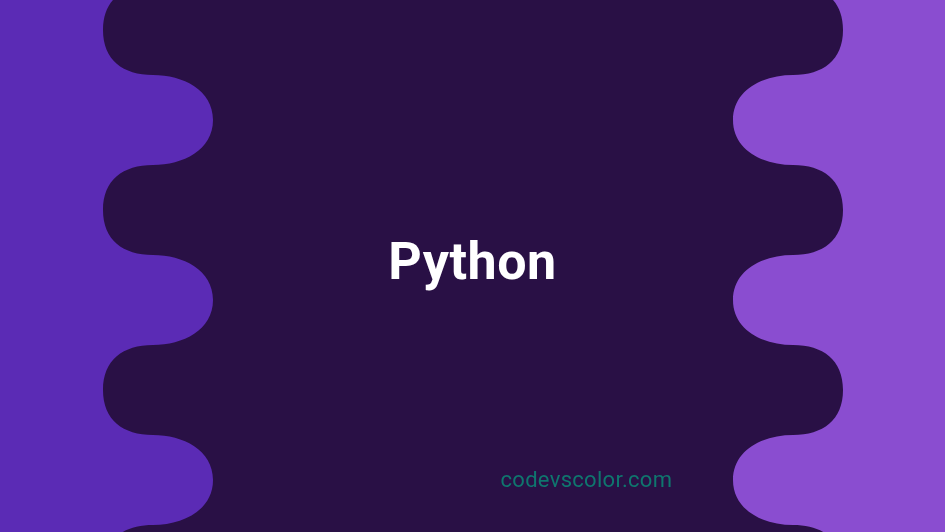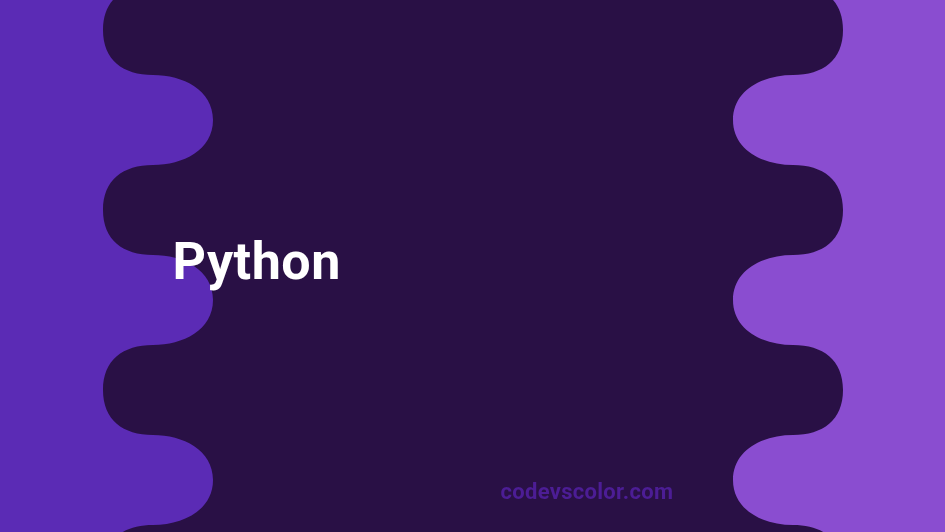--- a/index.html
+++ b/index.html
@@ -42,39 +42,39 @@
     .blob-svg {
       width: 100%;
       height: 100%;
     }
     .content {
       position: absolute;
       top: 50%;
       left: 50%;
       transform: translate(-50%, -56%);
       z-index: 5;
-      text-align: left;
+      text-align: center;
       width: 600px;
     }
     .title-line {
       color: #ffffff;
       font-size: 52px;
       font-weight: 700;
       line-height: 1.22;
       letter-spacing: 0.5px;
     }
     .footer-text {
       position: absolute;
-      bottom: 28px;
+      bottom: 40px;
       left: 50%;
       transform: translateX(28px);
       z-index: 5;
-      color: #4c1d95;
+      color: #0f766e;
       font-size: 22px;
-      font-weight: 700;
+      font-weight: 400;
       letter-spacing: 0.3px;
     }
   </style>
 </head>
 <body>
 
 <div class="canvas">
   <div class="left-bg"></div>
   <div class="right-bg"></div>
 

